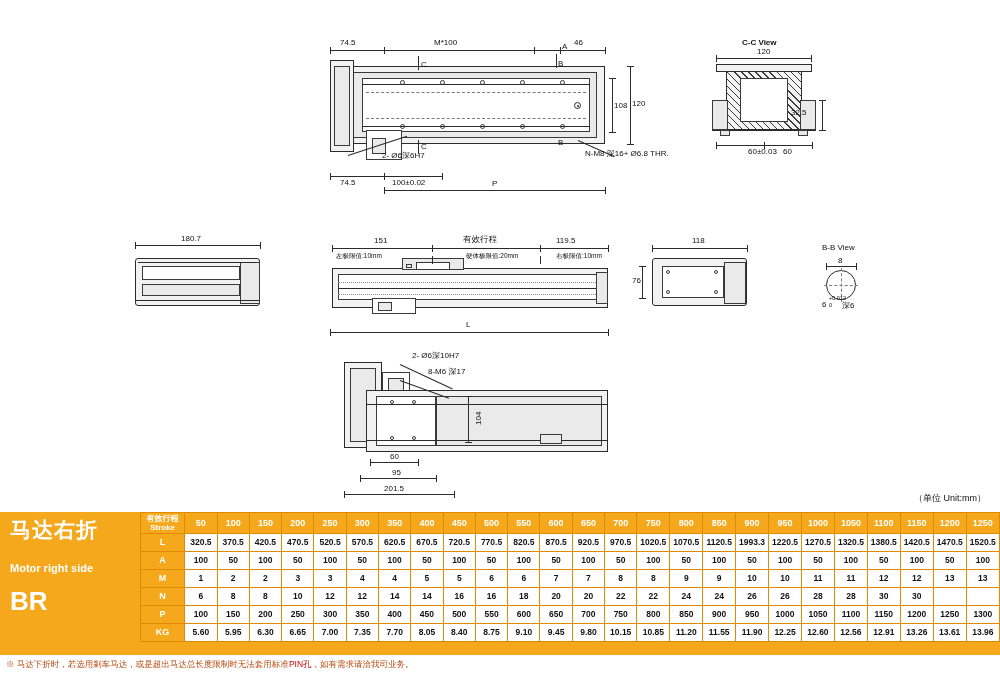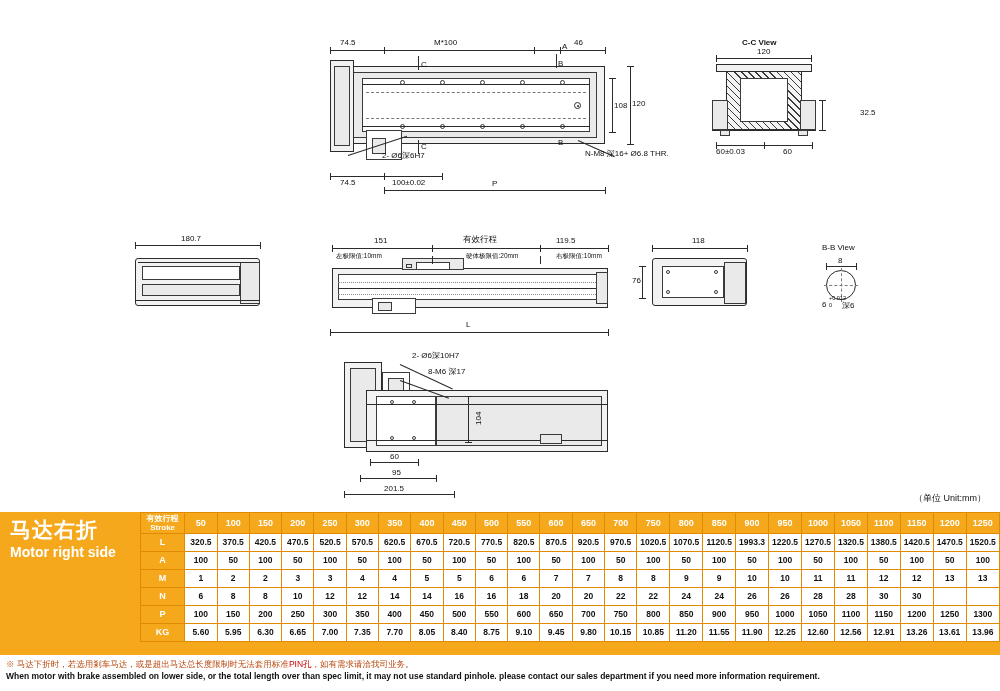--- a/index.html
+++ b/index.html
@@ -49,21 +49,21 @@
   .tablewrap {
     position:absolute; left:0; top:512px; width:1000px; height:143px;
     background:#f5a81c;
   }
   .leftcell {
     position:absolute; left:0; top:0; width:140px; height:143px;
     color:#ffffff;
     padding:6px 8px 0 10px;
   }
   .leftcell .cn-title { font-size:21px; font-weight:bold; line-height:24px; letter-spacing:1px; }
-  .leftcell .en-title { font-size:14px; font-weight:bold; line-height:13px; margin-top:4px; }
+  .leftcell .en-title { font-size:11px; font-weight:bold; line-height:13px; margin-top:20px; }
   .leftcell .code { font-size:26px; font-weight:bold; line-height:28px; margin-top:12px; }
 
   table.spec {
     position:absolute; left:140px; top:0;
     border-collapse:collapse;
     width:860px;
     font-size:8.5px;
     background:#ffffff;
   }
   table.spec th, table.spec td {
@@ -200,26 +200,26 @@
     <div class="box2" style="left:712px; top:100px; width:16px; height:30px;"></div>
     <div class="box2" style="left:800px; top:100px; width:16px; height:30px;"></div>
     <div class="box" style="left:716px; top:64px; width:96px; height:8px;"></div>
     <div class="ln hl" style="left:712px; top:130px; width:104px;"></div>
     <div class="box2" style="left:720px; top:130px; width:10px; height:6px;"></div>
     <div class="box2" style="left:798px; top:130px; width:10px; height:6px;"></div>
 
     <div class="ln vl" style="left:822px; top:100px; height:30px;"></div>
     <div class="tickh" style="left:819px; top:100px;"></div>
     <div class="tickh" style="left:819px; top:130px;"></div>
-    <div class="dimtxt" style="left:860px; top:108px;">32.5</div>
+    <div class="dimtxt" style="left:791px; top:108px;">32.5</div>
 
     <div class="ln hl" style="left:716px; top:145px; width:48px;"></div>
     <div class="tick" style="left:716px; top:142px;"></div>
     <div class="tick" style="left:764px; top:142px;"></div>
-    <div class="dimtxt" style="left:716px; top:147px;">60±0.03</div>
+    <div class="dimtxt" style="left:748px; top:147px;">60±0.03</div>
 
     <div class="ln hl" style="left:764px; top:145px; width:48px;"></div>
     <div class="tick" style="left:812px; top:142px;"></div>
     <div class="dimtxt" style="left:783px; top:147px;">60</div>
   </div>
 
   <div>
     <div class="ln hl" style="left:135px; top:245px; width:125px;"></div>
     <div class="tick" style="left:135px; top:242px;"></div>
     <div class="tick" style="left:260px; top:242px;"></div>
@@ -354,20 +354,21 @@
     <div class="tick" style="left:454px; top:491px;"></div>
     <div class="dimtxt" style="left:384px; top:484px;">201.5</div>
   </div>
 
   <div class="unitnote">（单位 Unit:mm）</div>
 
   <div class="tablewrap">
     <div class="leftcell">
       <div class="cn-title">马达右折</div>
       <div class="en-title">Motor right side</div>
+      <div class="code">BR</div>
     </div>
 
     <table class="spec">
       <thead>
         <tr>
           <th class="corner">
             <div>有效行程</div>
             <div>Stroke</div>
           </th>
         <th class="colw">50</th>
@@ -567,16 +568,15 @@
             <td class="colw">13.96</td>
           </tr>
         </tbody>
     </table>
   </div>
 
   <div class="footnote">
     <div class="fn1">
       <span>※ 马达下折时，若选用剎车马达，或是超出马达总长度限制时无法套用标准</span><span class="fn-red">PIN孔</span><span>，如有需求请洽我司业务。</span>
     </div>
-    <div class="fn2">When motor with brake assembled on lower side, or the total length over than spec limit, it may not use standard pinhole. please contact our sales department if you need more information requirement.</div>
   </div>
 
 </div>
 
 </body></html>

